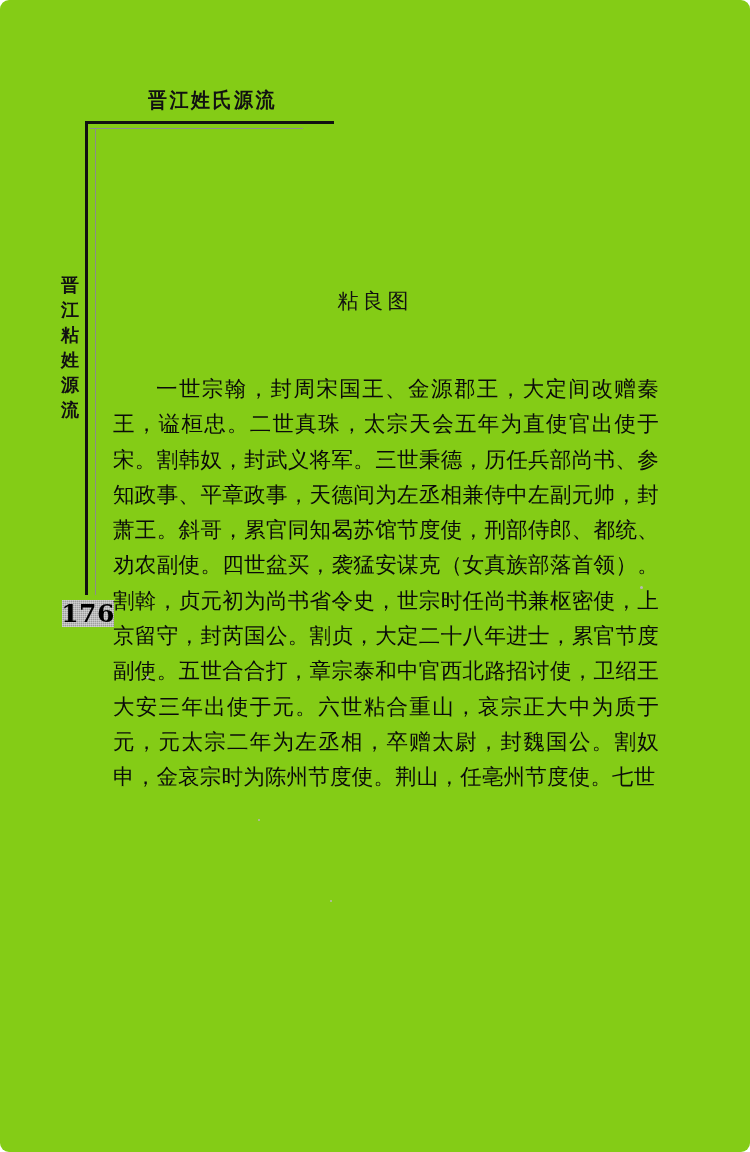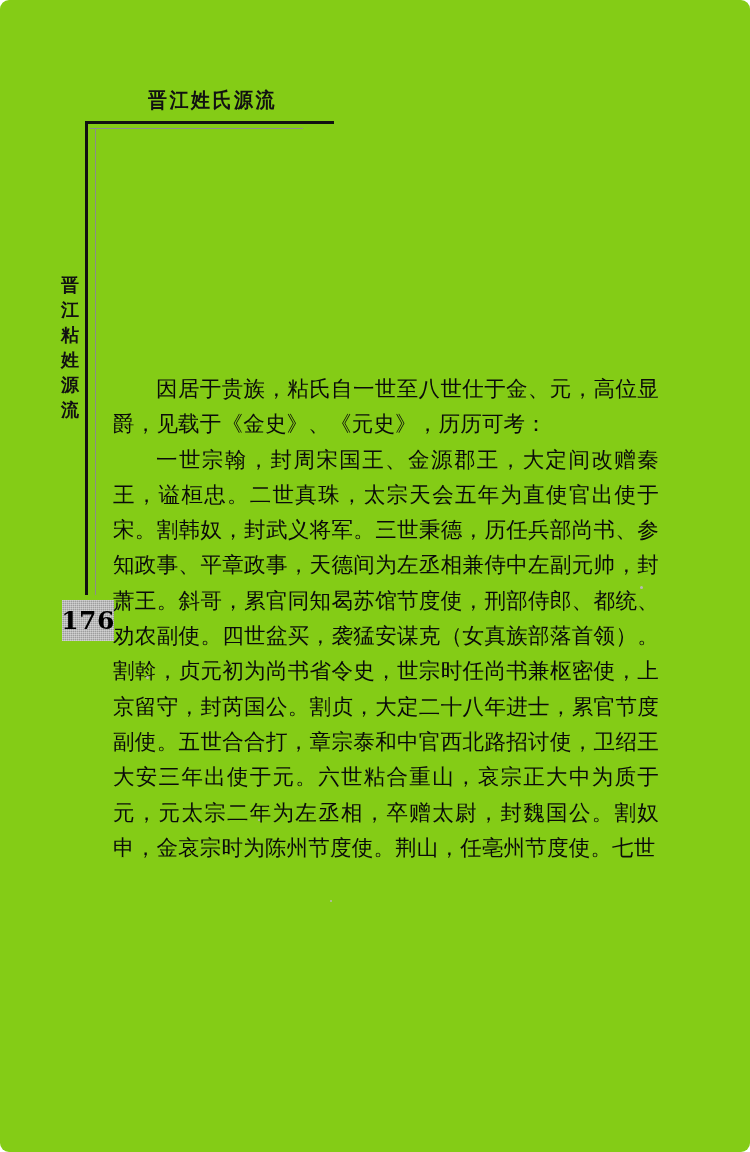--- a/index.html
+++ b/index.html
@@ -87,21 +87,21 @@
   .side-title span {
     display: block;
   }
 
   
   .folio {
     position: absolute;
     left: 62px;
     top: 600px;
     width: 52px;
-    height: 41px;
+    height: 27px;
     background-color: #9d9d9d;
     background-image:
       repeating-linear-gradient(0deg, rgba(255,255,255,.34) 0 1px, rgba(0,0,0,0) 1px 2px),
       repeating-linear-gradient(90deg, rgba(255,255,255,.30) 0 1px, rgba(0,0,0,0) 1px 2px);
     display: flex;
     align-items: center;
     justify-content: center;
   }
   .folio-num {
     font-family: "DejaVu Serif", "Liberation Serif", serif;
@@ -182,23 +182,23 @@
     <span>粘</span>
     <span>姓</span>
     <span>源</span>
     <span>流</span>
   </div>
 
   <div class="folio">
     <span class="folio-num">176</span>
   </div>
 
+  <div class="article-author">粘良图</div>
 
   <div class="body-block">
-    <p class="para">因居于贵族，粘氏自一世至八世仕于金、元，高位显爵，见载于《金史》、《元史》，历历可考：</p>
     <p class="para">一世宗翰，封周宋国王、金源郡王，大定间改赠秦王，谥桓忠。二世真珠，太宗天会五年为直使官出使于宋。割韩奴，封武义将军。三世秉德，历任兵部尚书、参知政事、平章政事，天德间为左丞相兼侍中左副元帅，封萧王。斜哥，累官同知曷苏馆节度使，刑部侍郎、都统、劝农副使。四世盆买，袭猛安谋克（女真族部落首领）。割斡，贞元初为尚书省令史，世宗时任尚书兼枢密使，上京留守，封芮国公。割贞，大定二十八年进士，累官节度副使。五世合合打，章宗泰和中官西北路招讨使，卫绍王大安三年出使于元。六世粘合重山，哀宗正大中为质于元，元太宗二年为左丞相，卒赠太尉，封魏国公。割奴申，金哀宗时为陈州节度使。荆山，任亳州节度使。七世</p>
   </div>
 
   <div class="speck" style="left:640px; top:586px; width:3px; height:3px;"></div>
   <div class="speck" style="left:146px; top:676px; width:3px; height:3px;"></div>
   <div class="speck" style="left:258px; top:819px; width:2px; height:2px;"></div>
   <div class="speck" style="left:330px; top:900px; width:2px; height:2px;"></div>
 
 </div>
 

